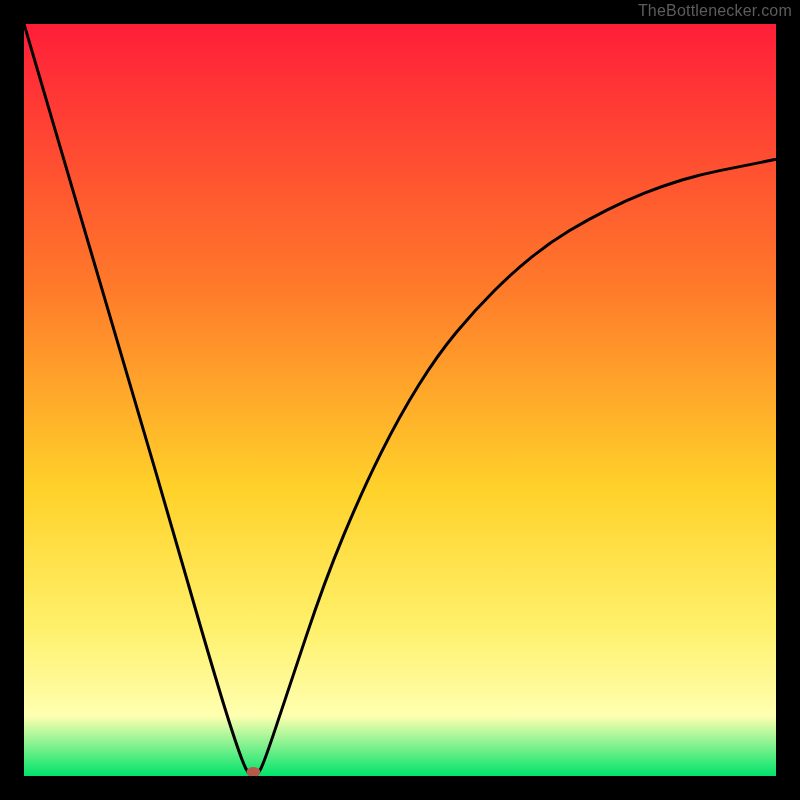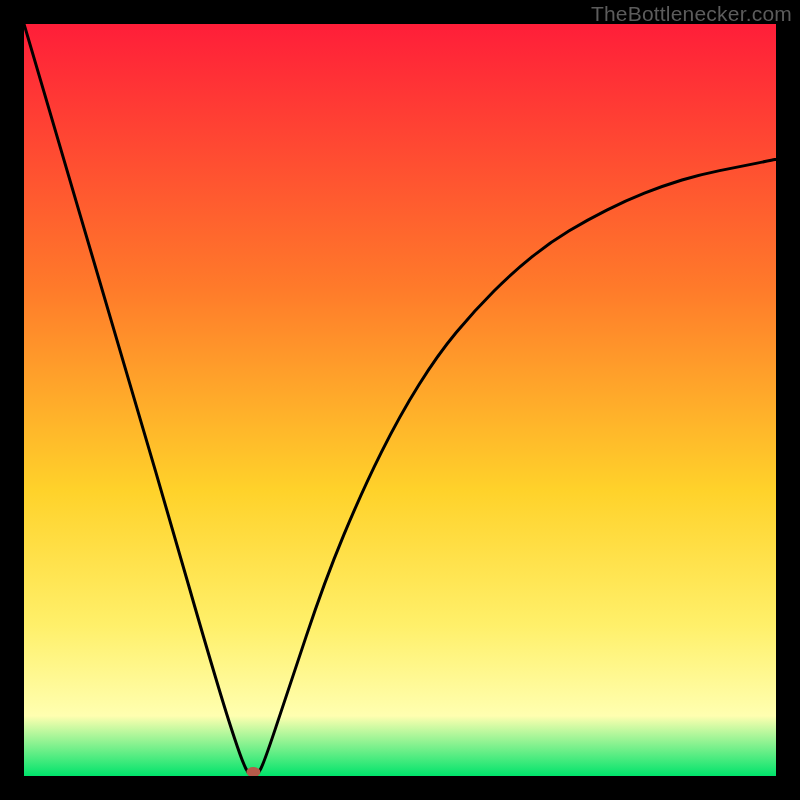--- a/index.html
+++ b/index.html
@@ -20,21 +20,21 @@
   }
   .gradient-bg {
     position: absolute;
     inset: 0;
   }
   .attribution {
     position: absolute;
     top: 2px;
     right: 8px;
     font-family: Arial, Helvetica, sans-serif;
-    font-size: 21px;
+    font-size: 16px;
     color: #5c5c5c;
     letter-spacing: 0.2px;
   }
   svg.curve {
     position: absolute;
     inset: 0;
   }
 </style>
 </head>
 <body>

